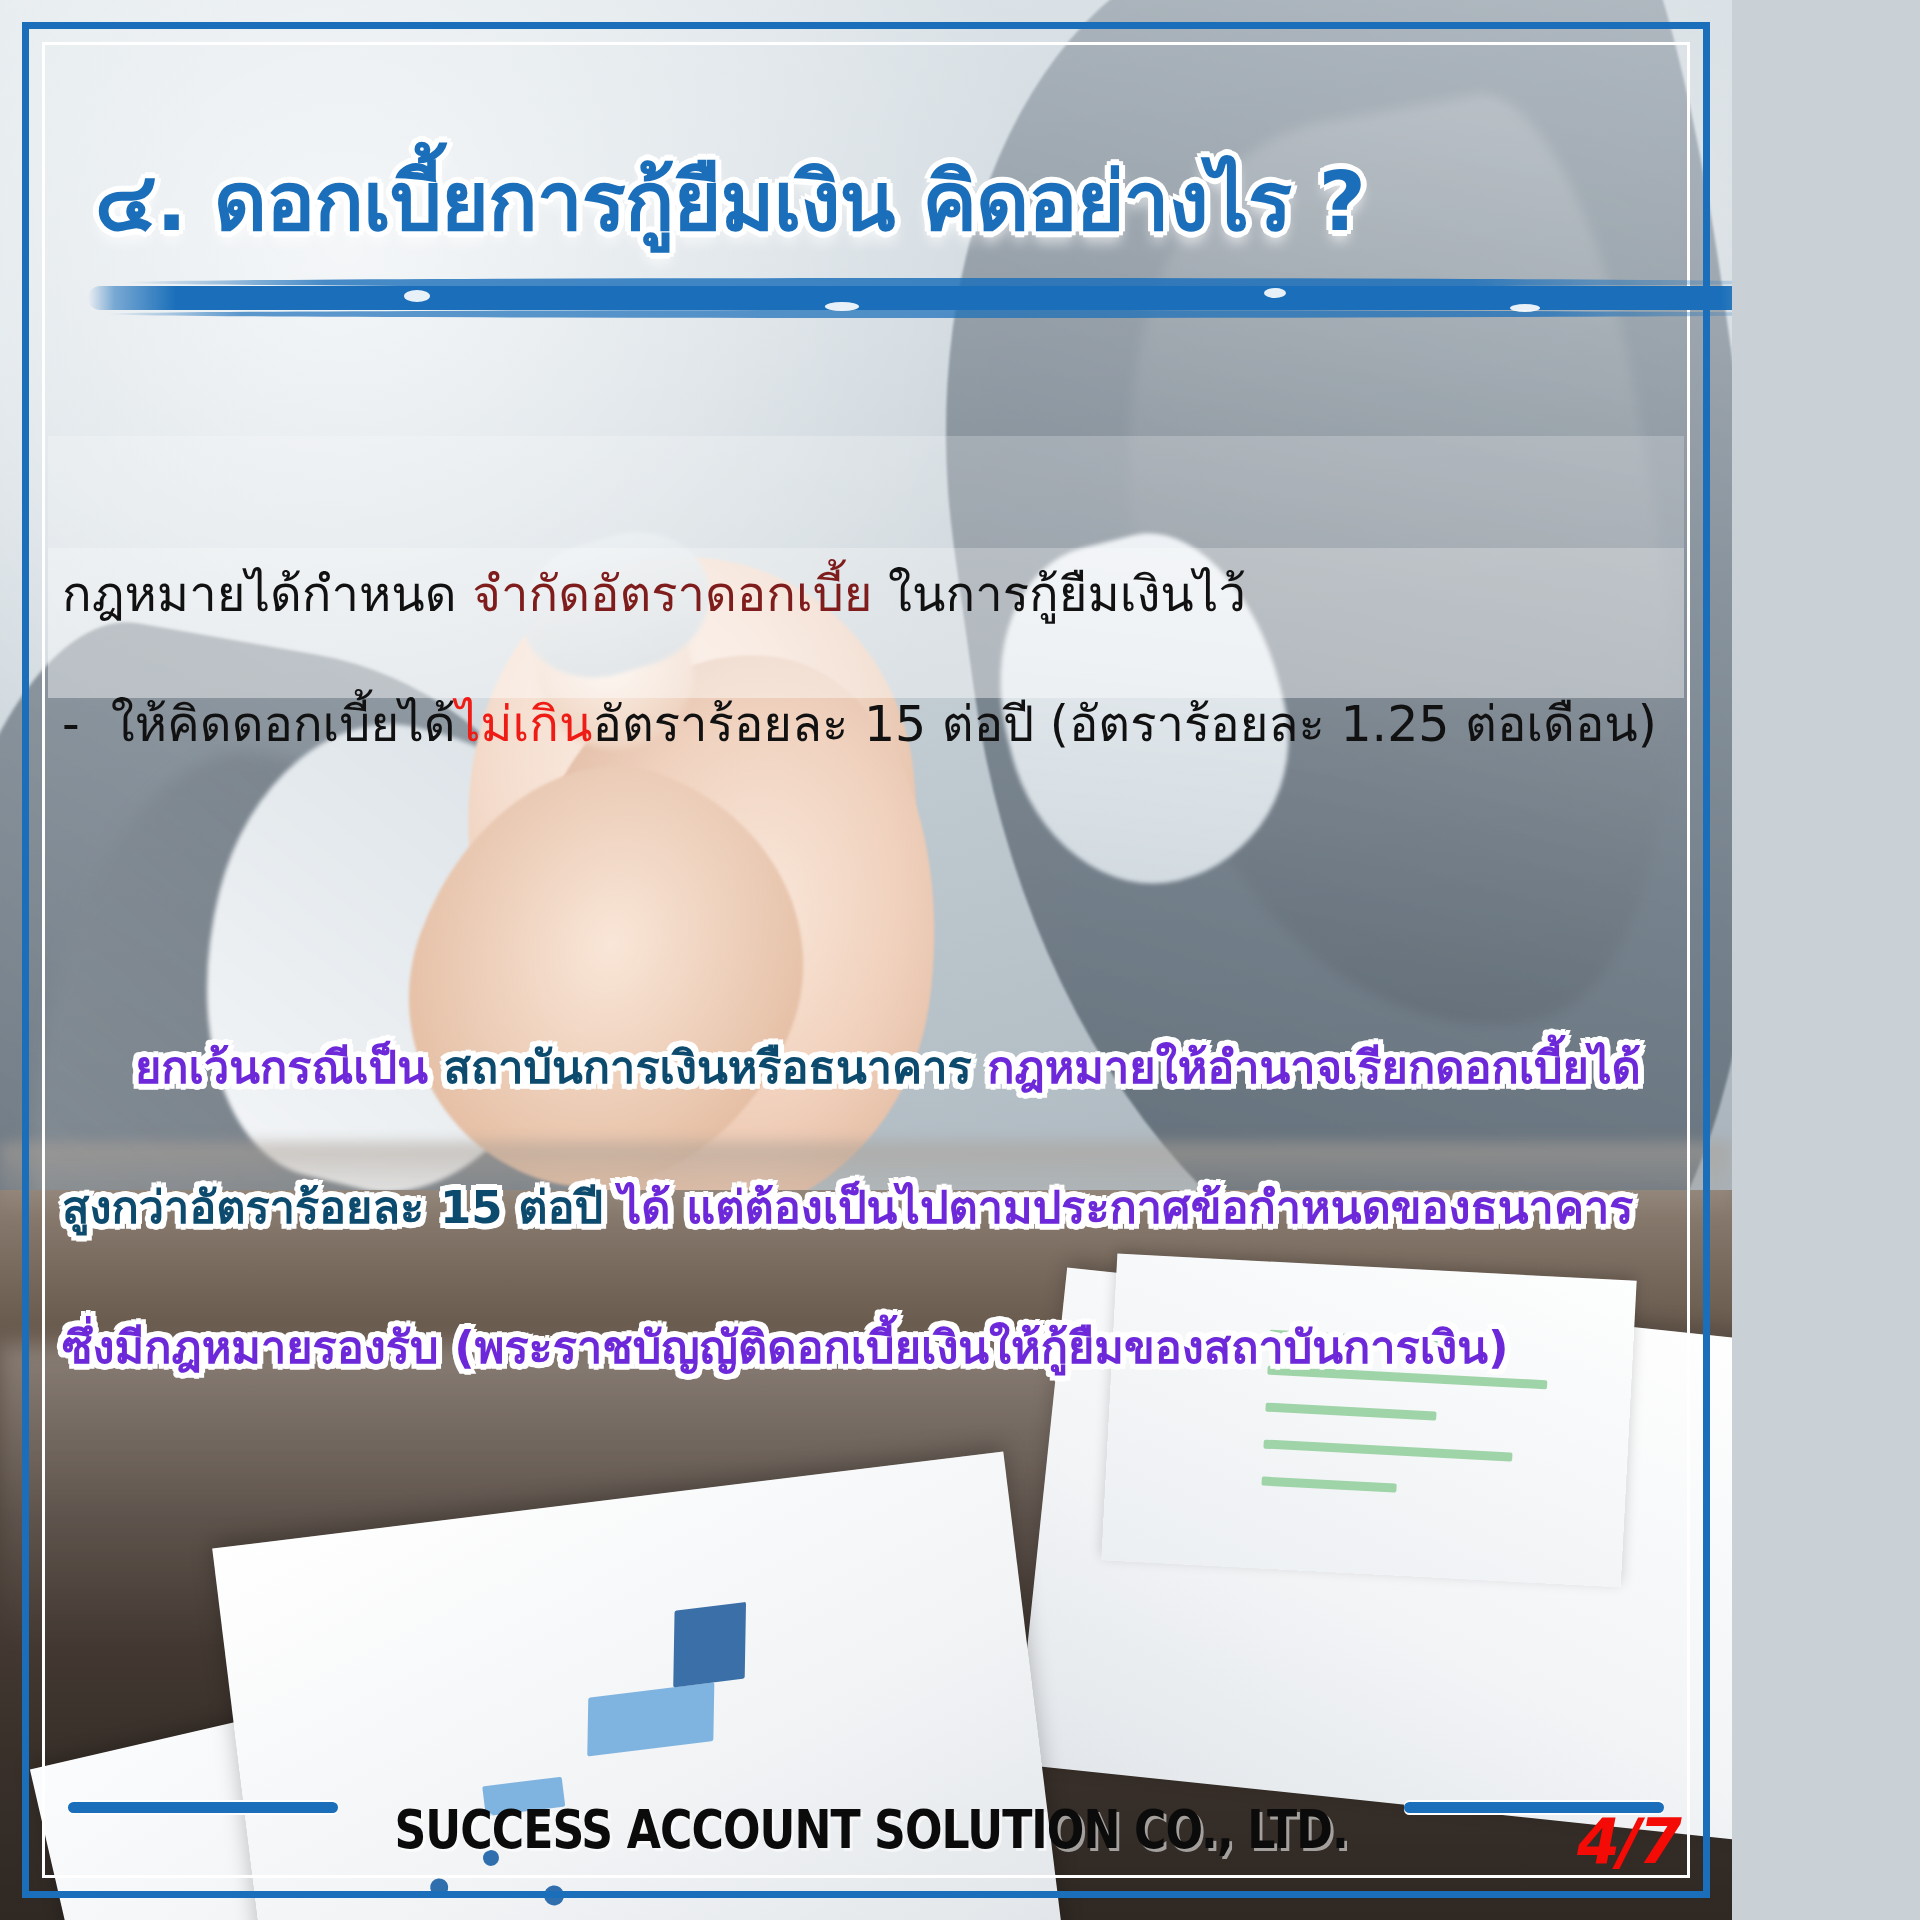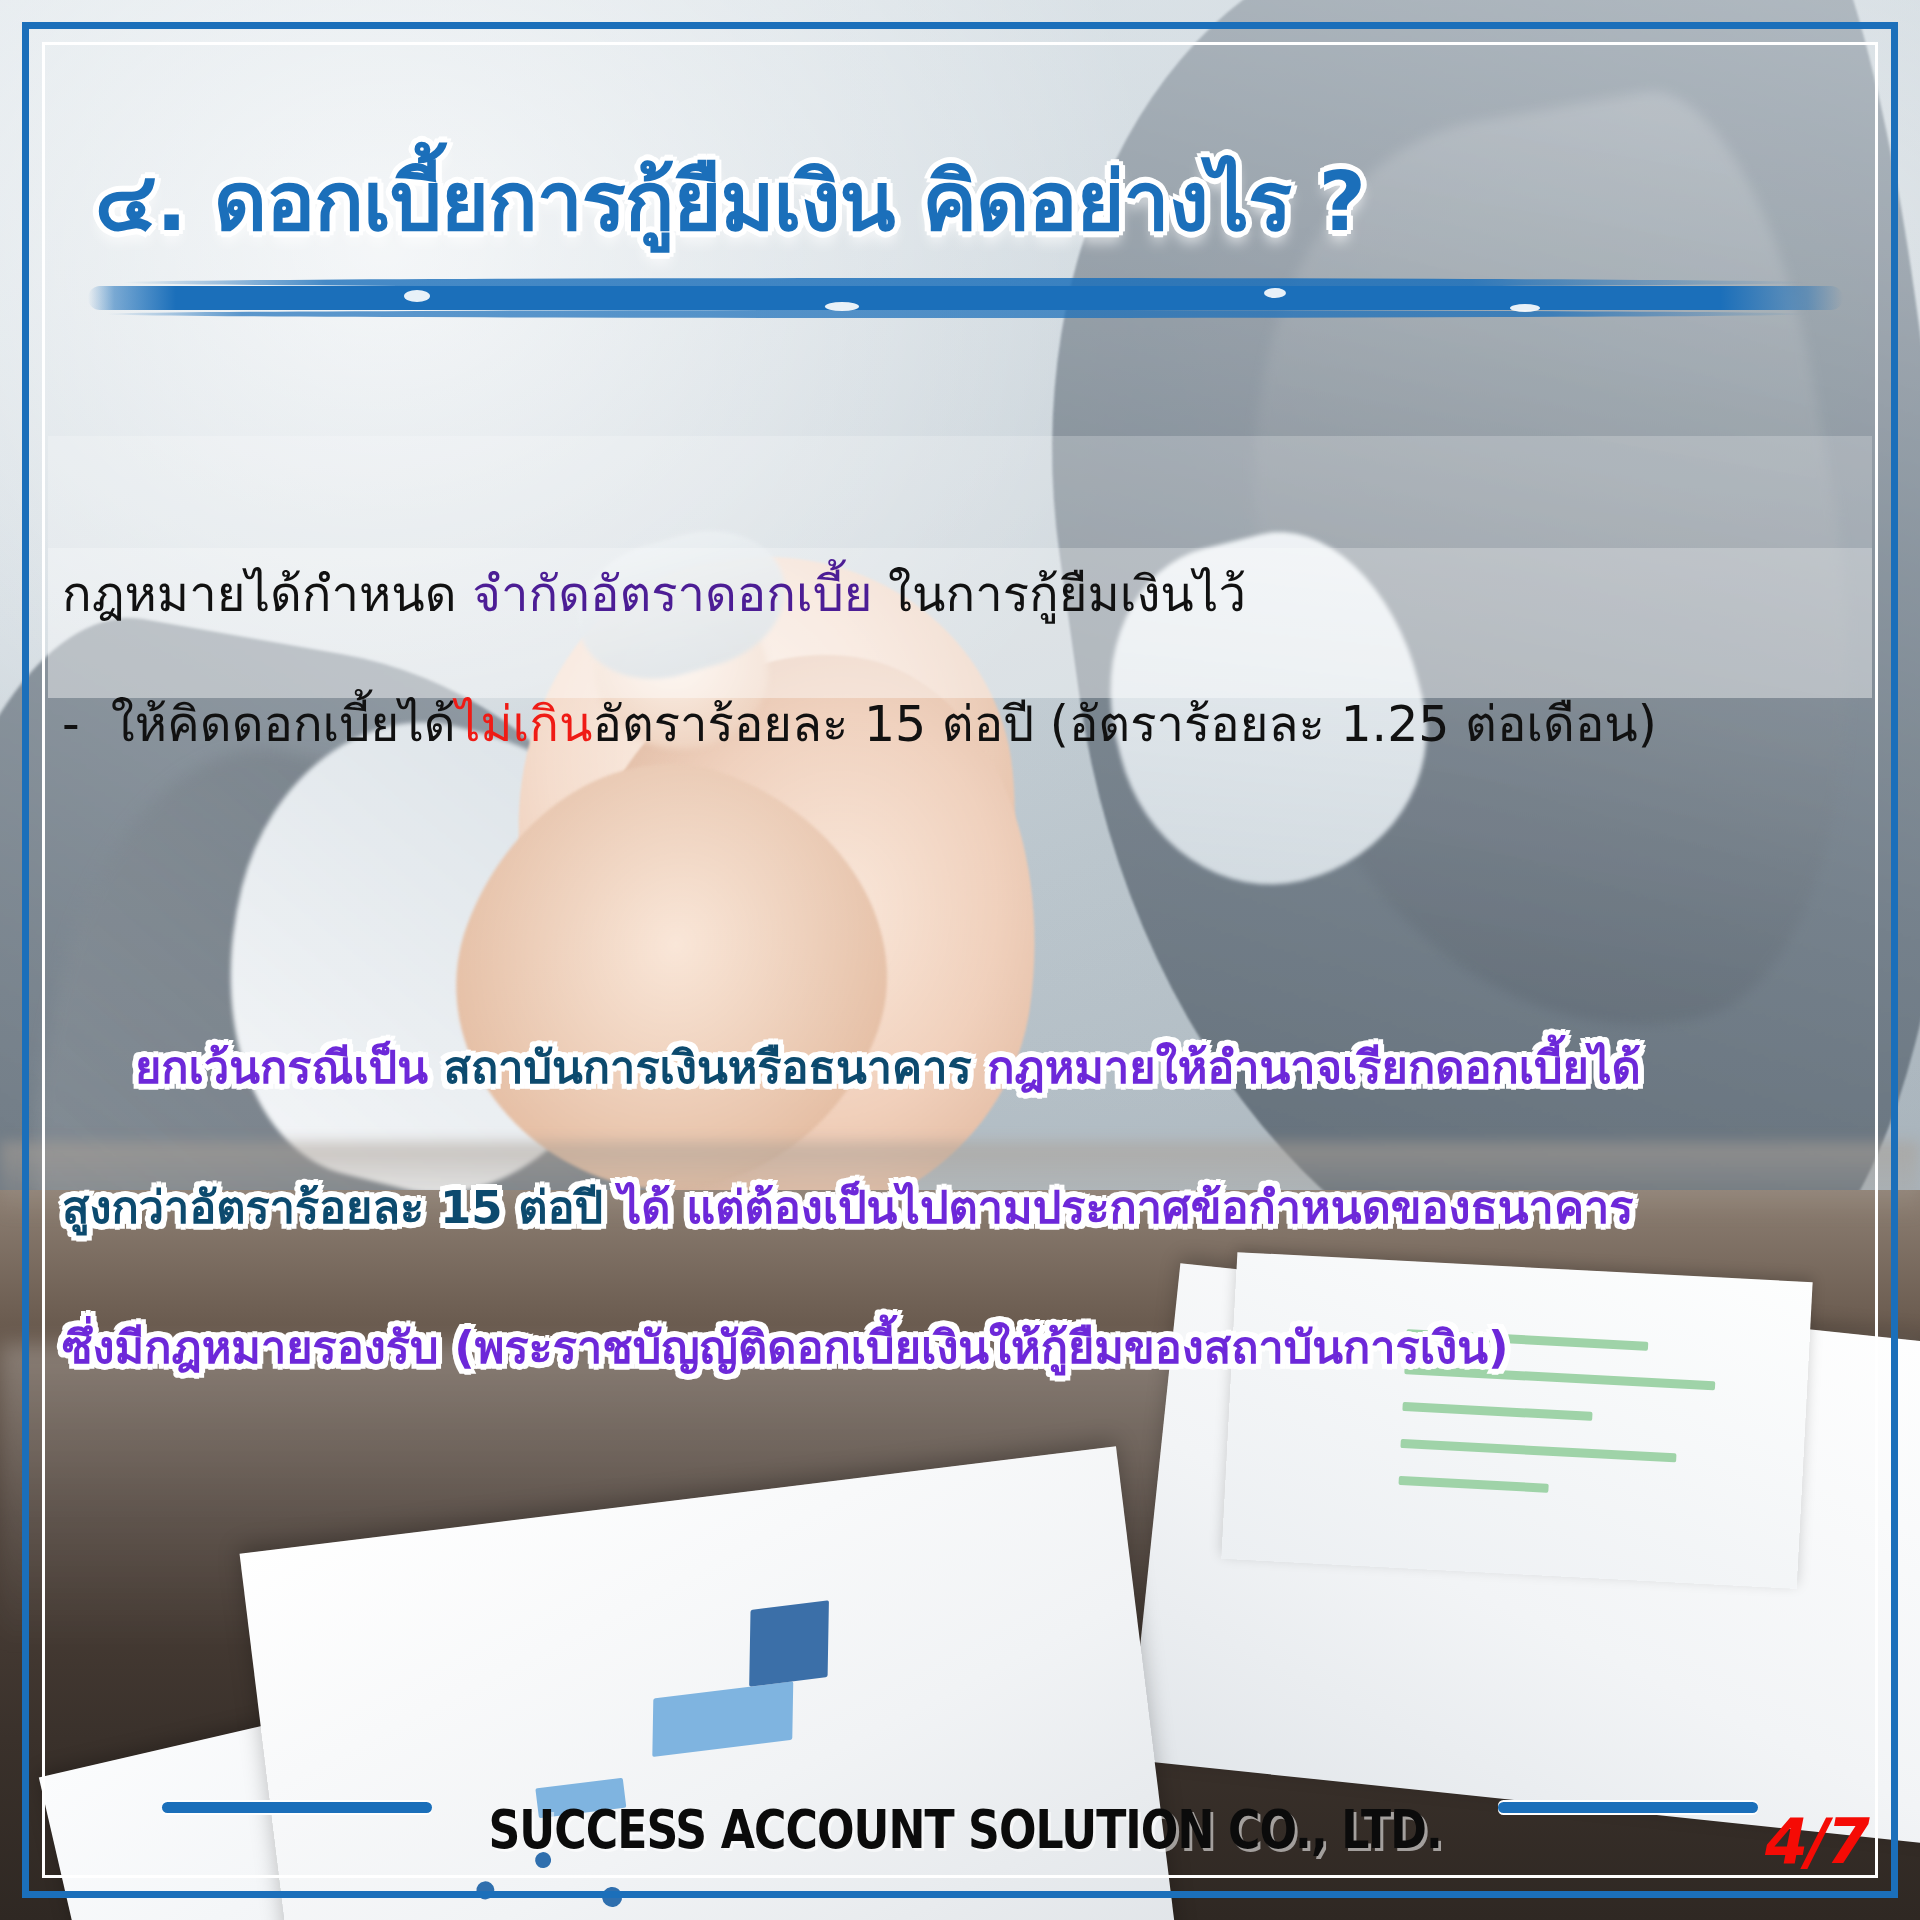--- a/index.html
+++ b/index.html
@@ -2,21 +2,21 @@
 <html><head>
 <meta charset="utf-8">
 <style>
   html,body{margin:0;padding:0;}
   body{
     width:1920px;height:1920px;overflow:hidden;
     font-family:"DejaVu Sans","Liberation Sans",sans-serif;
     background:#c9d1d6;
   }
   #slide{
-    position:relative;width:1920px;height:1920px;overflow:hidden;
+    position:relative;width:1732px;height:1920px;overflow:hidden;
     background:#b9c3ca;
   }
 
   
   .photo{position:absolute;inset:0;overflow:hidden;}
   .ph{position:absolute;}
 
   
   .bg-base{
     inset:0;
@@ -226,21 +226,21 @@
     background:rgba(255,255,255,.22);
   }
   .body-line{
     position:absolute;
     font-size:49px;line-height:1;
     font-family:"DejaVu Sans","Liberation Sans",sans-serif;
     white-space:nowrap;color:#111;
   }
   .l1{left:62px;top:570px;}
   .l2{left:62px;top:700px;}
-  .c-blue{color:#4c1d95;margin-top:12px;}
+  .c-blue{color:#7f1d1d;margin-top:12px;}
   .c-red{color:#ef1b15;}
 
   
   .sticker{
     position:absolute;white-space:nowrap;
     font-size:45px;line-height:1;font-weight:bold;
     font-family:"DejaVu Sans","Liberation Sans",sans-serif;
     text-shadow:
       -4px 0 0 #fff, 4px 0 0 #fff, 0 -4px 0 #fff, 0 4px 0 #fff,
       -3px -3px 0 #fff, 3px -3px 0 #fff, -3px 3px 0 #fff, 3px 3px 0 #fff,

